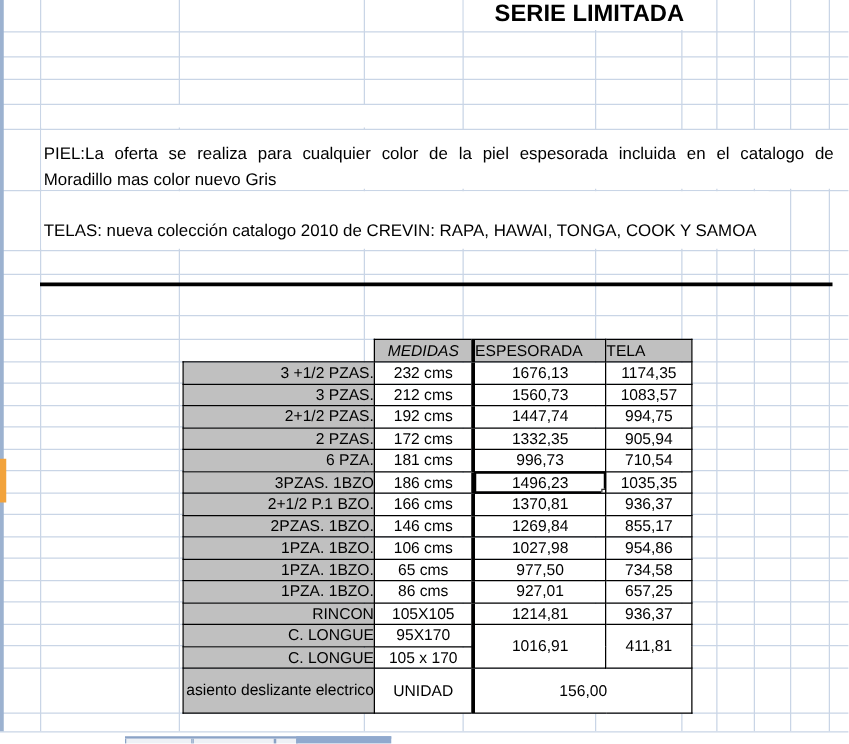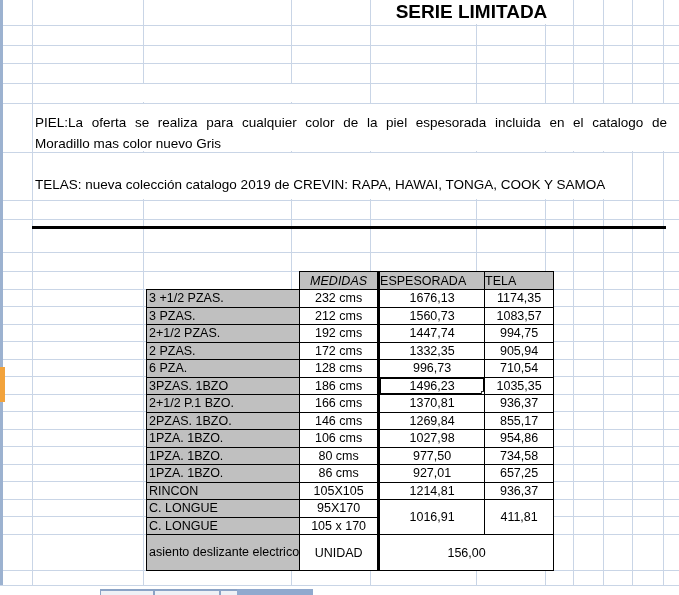--- a/index.html
+++ b/index.html
@@ -36,21 +36,21 @@
     position:absolute;left:146px;top:271px;z-index:3;
     border-collapse:collapse;table-layout:fixed;
     font-size:12.5px;
   }
   table.price td{
     border:1.5px solid #000;height:17.5px;padding:0;overflow:hidden;
     background:#fff;box-sizing:border-box;white-space:nowrap;
   }
   table.price td.ghost{border:none;background:transparent;}
   table.price td.hdr{background:#c0c0c0;}
-  table.price td.lbl{background:#c0c0c0;text-align:left;padding-left:2px;}
+  table.price td.lbl{background:#c0c0c0;text-align:right;padding-left:2px;}
   table.price td.num{text-align:center;}
   table.price td.thickL{border-left:3.5px solid #000;}
   td.hdr-medidas{font-style:italic;text-align:center;}
   td.hdr-esp{text-align:left;padding-left:1px;}
   td.hdr-tela{text-align:left;padding-left:3px;}
   tr.hrow{height:18px;}
   tr.asiento-row{height:36px;}
   td.lbl-wrap{white-space:normal;line-height:15.5px;}
   td.selected{outline:2.5px solid #000;outline-offset:-2px;position:relative;}
   .fill-handle{
@@ -112,21 +112,21 @@
   <div class="pane-edge"></div>
 
   <div class="cover cover-title"></div>
   <div class="cover cover-precios"></div>
   <div class="cover cover-piel"></div>
   <div class="cover cover-telas"></div>
 
   <div class="title">SERIE LIMITADA</div>
   <div class="txt piel1">PIEL:La oferta se realiza para cualquier color de la piel espesorada incluida en el catalogo de</div>
   <div class="txt piel2">Moradillo mas color nuevo Gris</div>
-  <div class="txt telas">TELAS: nueva colección catalogo 2019 de CREVIN: RAPA, HAWAI, TONGA, COOK Y SAMOA</div>
+  <div class="txt telas">TELAS: nueva colección catalogo 2010 de CREVIN: RAPA, HAWAI, TONGA, COOK Y SAMOA</div>
 
   <div class="divider"></div>
   <div class="marker-orange"></div>
 
   <table class="price">
     <colgroup>
         <col style="width:145px">
         <col style="width:79px">
         <col style="width:106px">
         <col style="width:69px">
@@ -157,21 +157,21 @@
       <td class="num">994,75</td>
     </tr>
     <tr>
       <td class="lbl">2 PZAS.</td>
       <td class="num">172 cms</td>
       <td class="num thickL">1332,35</td>
       <td class="num">905,94</td>
     </tr>
     <tr>
       <td class="lbl">6 PZA.</td>
-      <td class="num">128 cms</td>
+      <td class="num">181 cms</td>
       <td class="num thickL">996,73</td>
       <td class="num">710,54</td>
     </tr>
     <tr>
       <td class="lbl">3PZAS. 1BZO</td>
       <td class="num">186 cms</td>
       <td class="num thickL selected">1496,23<div class="fill-handle"></div></td>
       <td class="num">1035,35</td>
     </tr>
     <tr>
@@ -187,21 +187,21 @@
       <td class="num">855,17</td>
     </tr>
     <tr>
       <td class="lbl">1PZA. 1BZO.</td>
       <td class="num">106 cms</td>
       <td class="num thickL">1027,98</td>
       <td class="num">954,86</td>
     </tr>
     <tr>
       <td class="lbl">1PZA. 1BZO.</td>
-      <td class="num">80 cms</td>
+      <td class="num">65 cms</td>
       <td class="num thickL">977,50</td>
       <td class="num">734,58</td>
     </tr>
     <tr>
       <td class="lbl">1PZA. 1BZO.</td>
       <td class="num">86 cms</td>
       <td class="num thickL">927,01</td>
       <td class="num">657,25</td>
     </tr>
     <tr>

